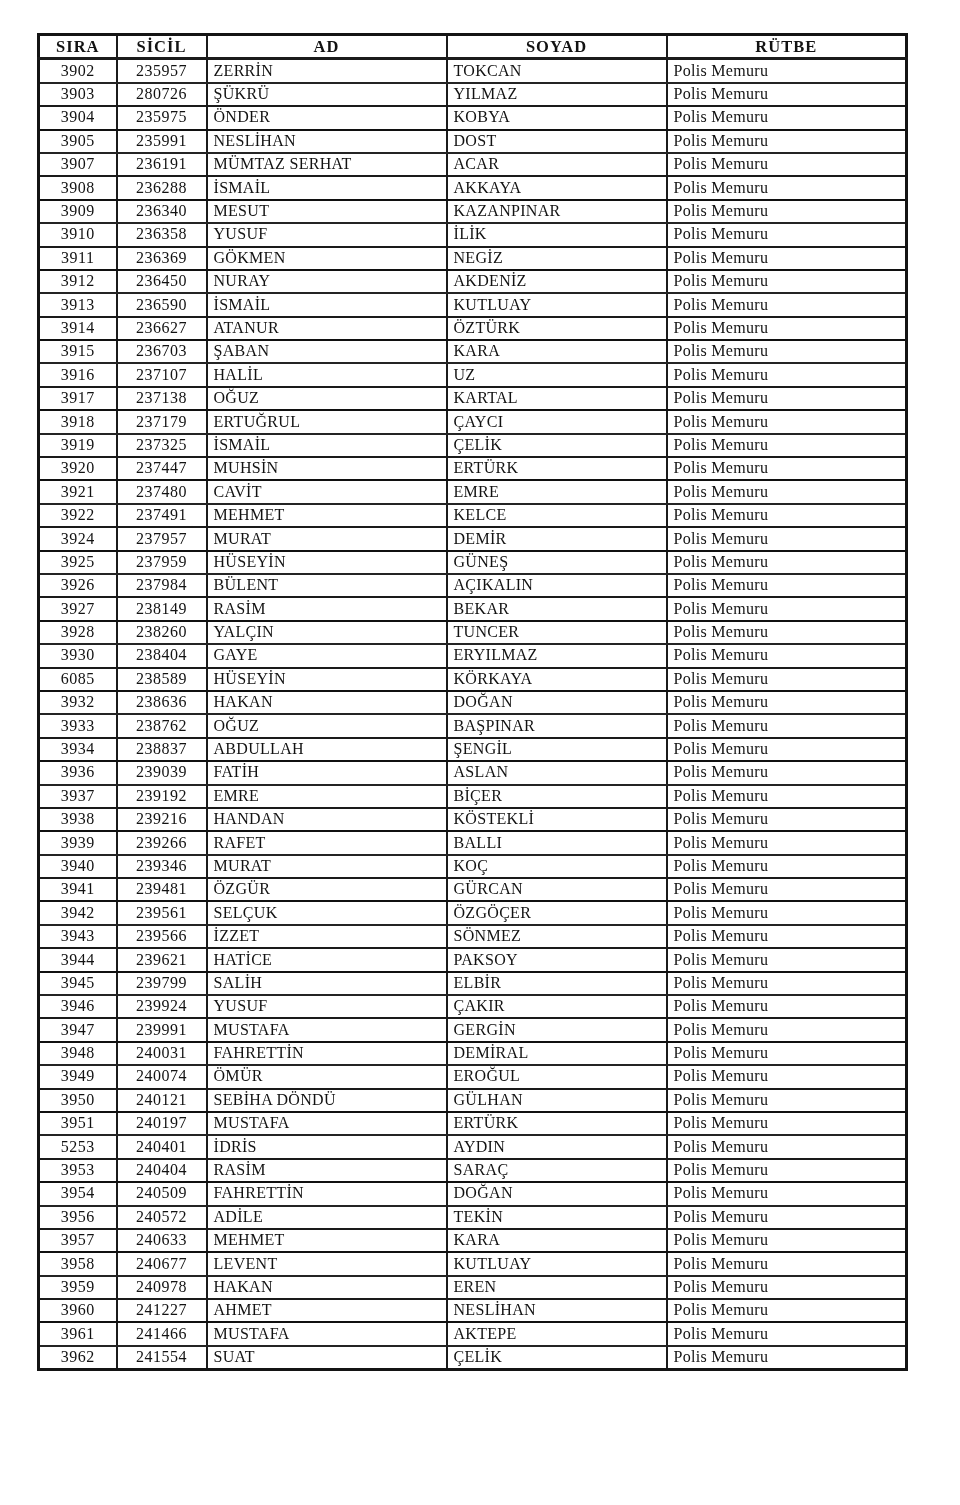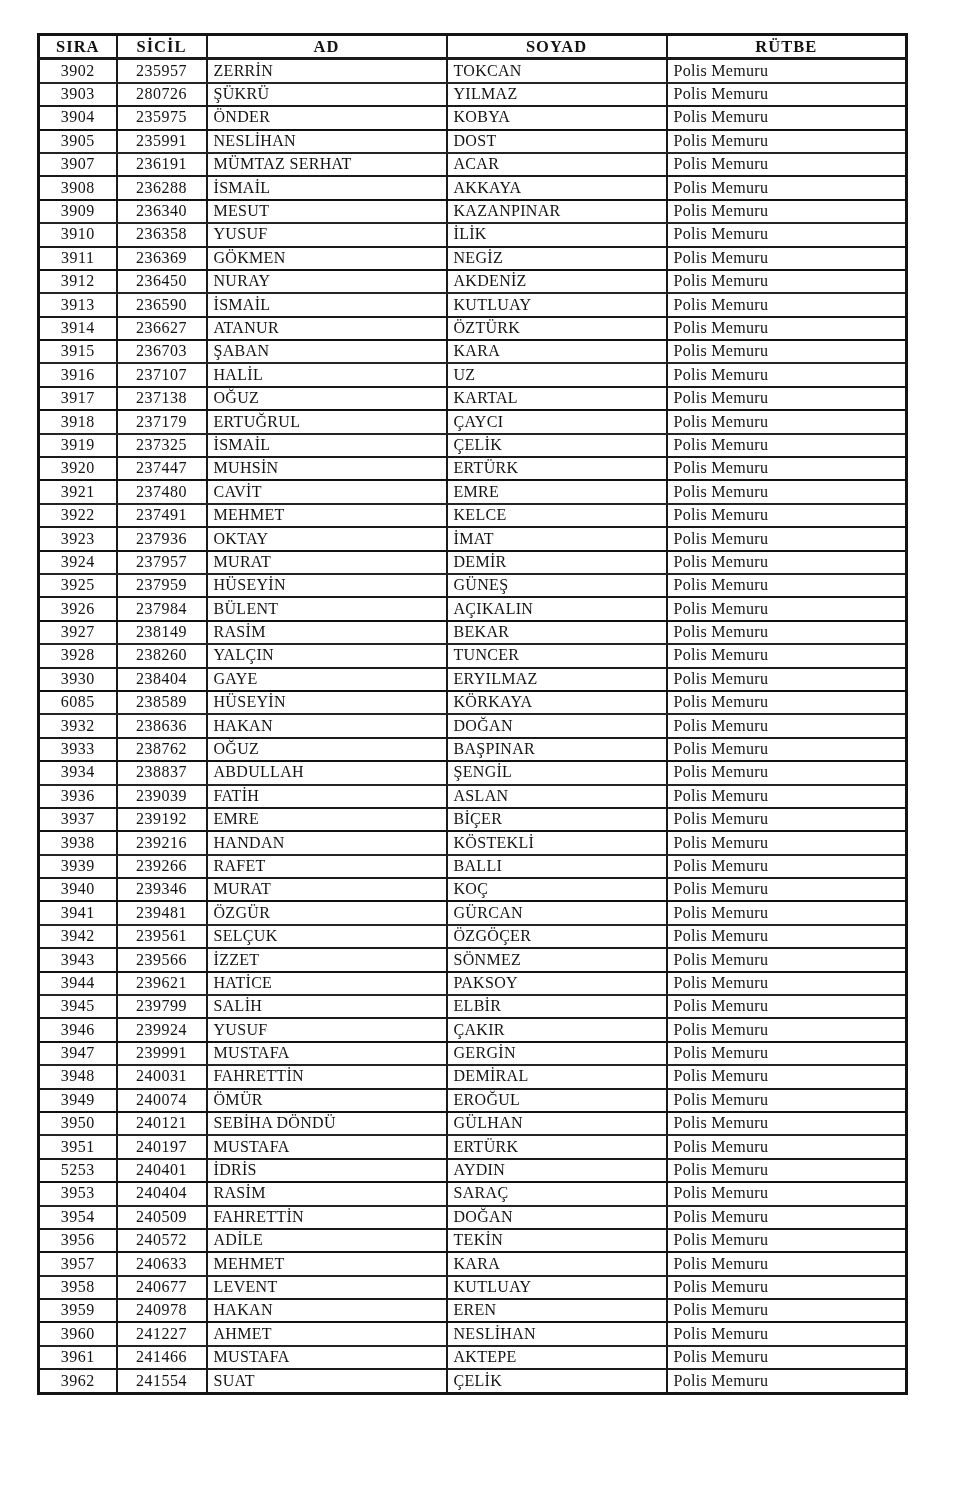--- a/index.html
+++ b/index.html
@@ -222,27 +222,20 @@
           <td class="txt">Polis Memuru</td>
         </tr>
         <tr>
           <td class="num">3922</td>
           <td class="num">237491</td>
           <td class="txt">MEHMET</td>
           <td class="txt">KELCE</td>
           <td class="txt">Polis Memuru</td>
         </tr>
         <tr>
-          <td class="num">3923</td>
-          <td class="num">237936</td>
-          <td class="txt">OKTAY</td>
-          <td class="txt">İMAT</td>
-          <td class="txt">Polis Memuru</td>
-        </tr>
-        <tr>
           <td class="num">3924</td>
           <td class="num">237957</td>
           <td class="txt">MURAT</td>
           <td class="txt">DEMİR</td>
           <td class="txt">Polis Memuru</td>
         </tr>
         <tr>
           <td class="num">3925</td>
           <td class="num">237959</td>
           <td class="txt">HÜSEYİN</td>

